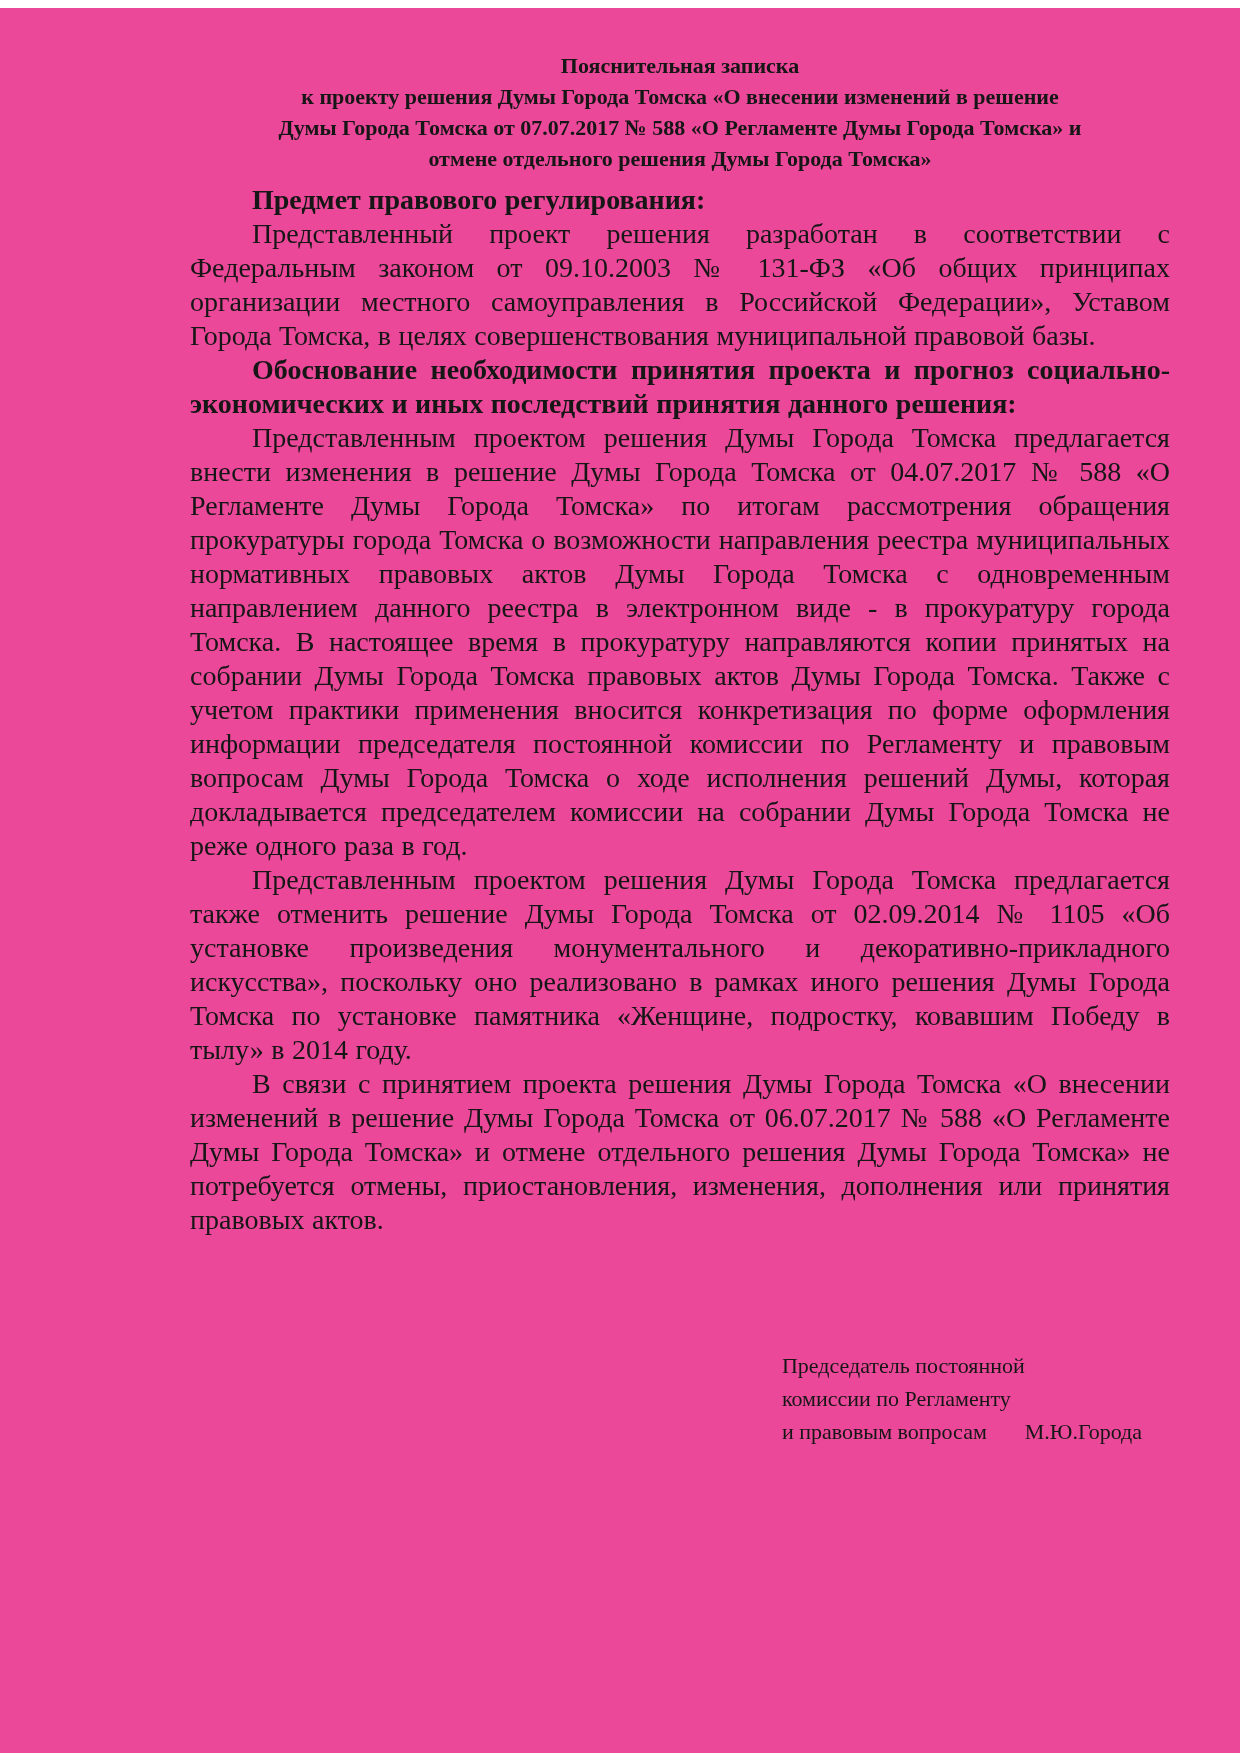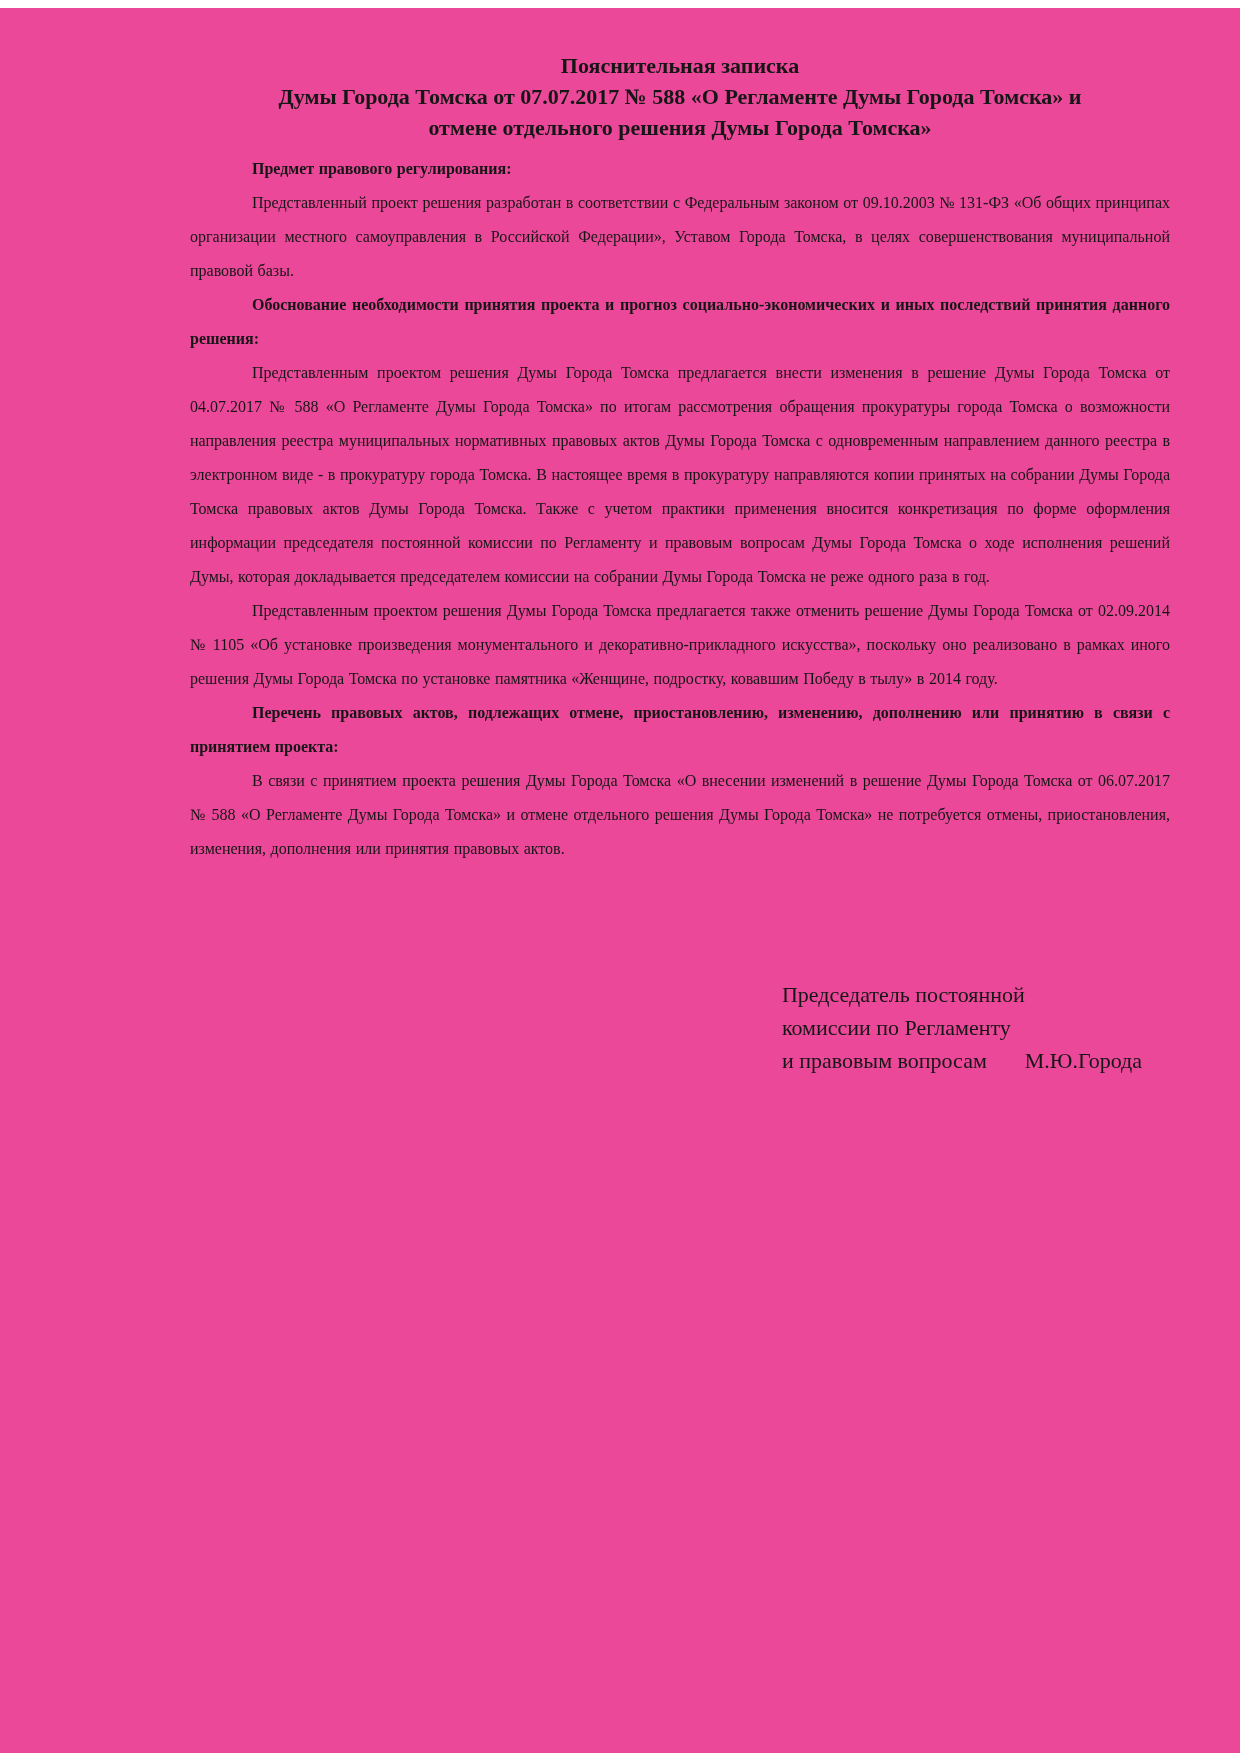--- a/index.html
+++ b/index.html
@@ -40,21 +40,21 @@
   }
   .title-line {
     margin: 0;
   }
   
   .doc-body {
     margin-top: 9px;
   }
   .para {
     margin: 0;
-    font-size: 16px;
+    font-size: 28px;
     line-height: 34px;
     text-align: justify;
     text-indent: 62px;
     word-spacing: 0.5px;
   }
   .para.heading {
     font-weight: bold;
   }
   
   .signature {
@@ -83,32 +83,32 @@
   }
 </style>
 </head>
 <body>
 
 <div class="page">
   <div class="content">
 
     <header class="title-block">
       <h1>Пояснительная записка</h1>
+      <div class="title-line">к проекту решения Думы Города Томска «О внесении изменений в решение</div>
       <div class="title-line">Думы Города Томска от 07.07.2017 № 588 «О Регламенте Думы Города Томска» и</div>
       <div class="title-line">отмене отдельного решения Думы Города Томска»</div>
     </header>
 
     <main class="doc-body">
 
     <p class="para heading">Предмет правового регулирования:</p>
         <p class="para body">Представленный проект решения разработан в соответствии с Федеральным законом от 09.10.2003 № 131-ФЗ «Об общих принципах организации местного самоуправления в Российской Федерации», Уставом Города Томска, в целях совершенствования муниципальной правовой базы.</p>
         <p class="para heading">Обоснование необходимости принятия проекта и прогноз социально-экономических и иных последствий принятия данного решения:</p>
         <p class="para body">Представленным проектом решения Думы Города Томска предлагается внести изменения в решение Думы Города Томска от 04.07.2017 № 588 «О Регламенте Думы Города Томска» по итогам рассмотрения обращения прокуратуры города Томска о возможности направления реестра муниципальных нормативных правовых актов Думы Города Томска с одновременным направлением данного реестра в электронном виде - в прокуратуру города Томска. В настоящее время в прокуратуру направляются копии принятых на собрании Думы Города Томска правовых актов Думы Города Томска. Также с учетом практики применения вносится конкретизация по форме оформления информации председателя постоянной комиссии по Регламенту и правовым вопросам Думы Города Томска о ходе исполнения решений Думы, которая докладывается председателем комиссии на собрании Думы Города Томска не реже одного раза в год.</p>
         <p class="para body">Представленным проектом решения Думы Города Томска предлагается также отменить решение Думы Города Томска от 02.09.2014 № 1105 «Об установке произведения монументального и декоративно-прикладного искусства», поскольку оно реализовано в рамках иного решения Думы Города Томска по установке памятника «Женщине, подростку, ковавшим Победу в тылу» в 2014 году.</p>
-        <p class="para heading">Перечень правовых актов, подлежащих отмене, приостановлению, изменению, дополнению или принятию в связи с принятием проекта:</p>
         <p class="para body">В связи с принятием проекта решения Думы Города Томска «О внесении изменений в решение Думы Города Томска от 06.07.2017 № 588 «О Регламенте Думы Города Томска» и отмене отдельного решения Думы Города Томска» не потребуется отмены, приостановления, изменения, дополнения или принятия правовых актов.</p>
       </main>
 
     <footer class="signature">
       <div class="sig-left">
         <div>Председатель постоянной</div>
         <div>комиссии по Регламенту</div>
         <div>и правовым вопросам</div>
       </div>
       <div class="sig-name">М.Ю.Города</div>

